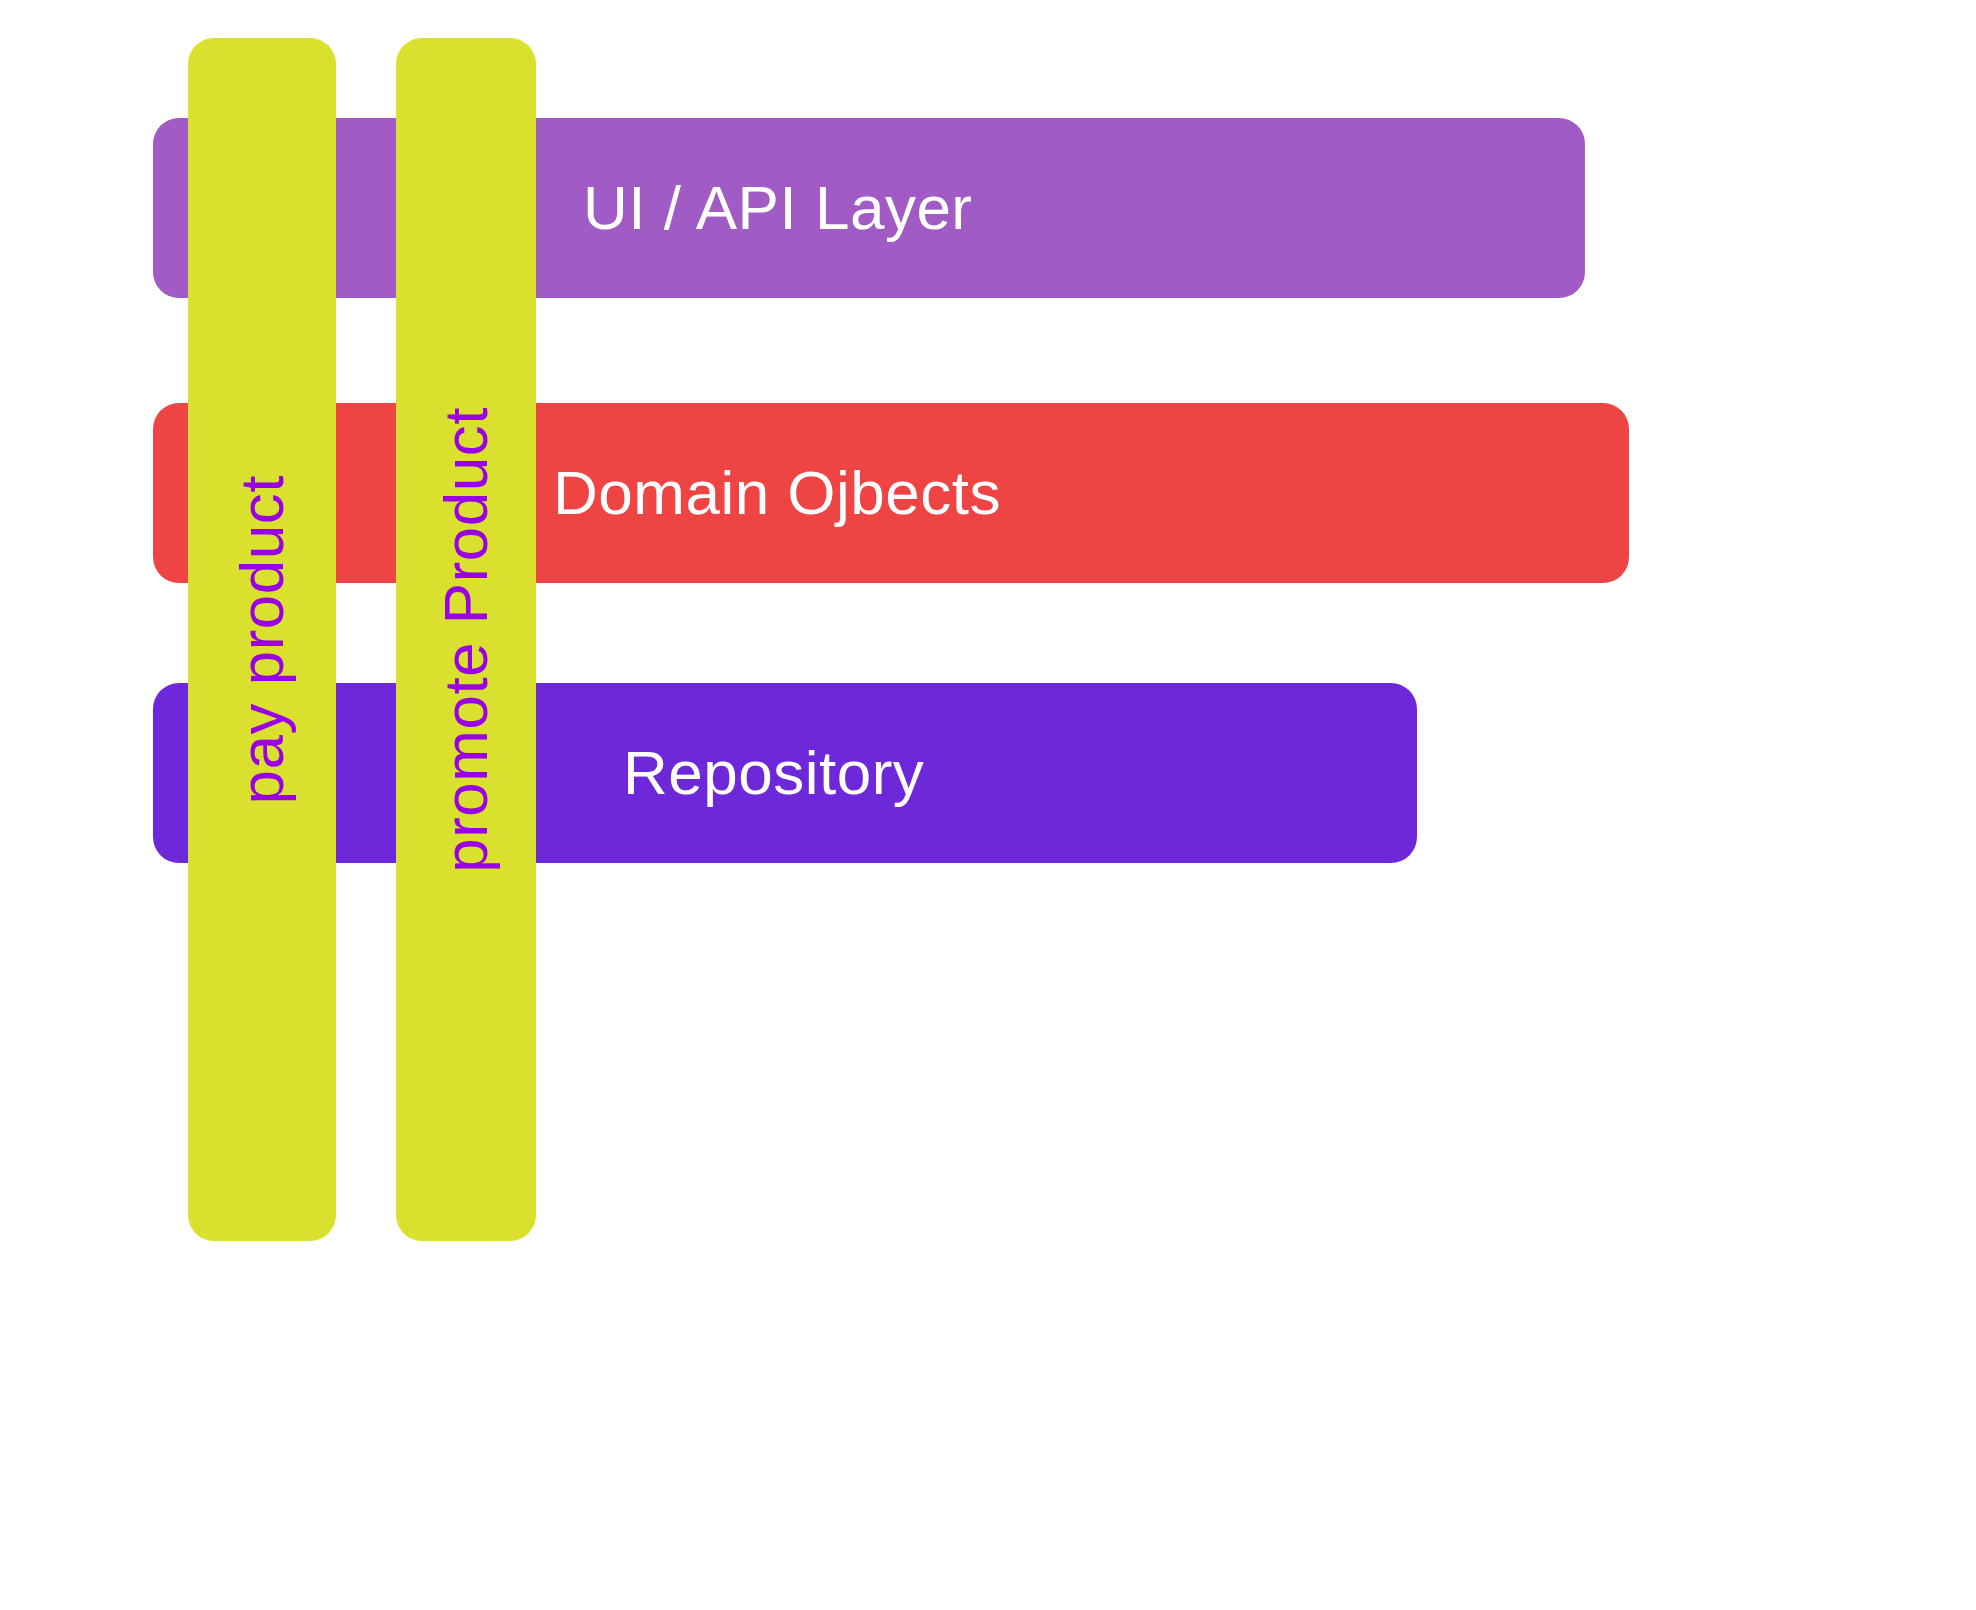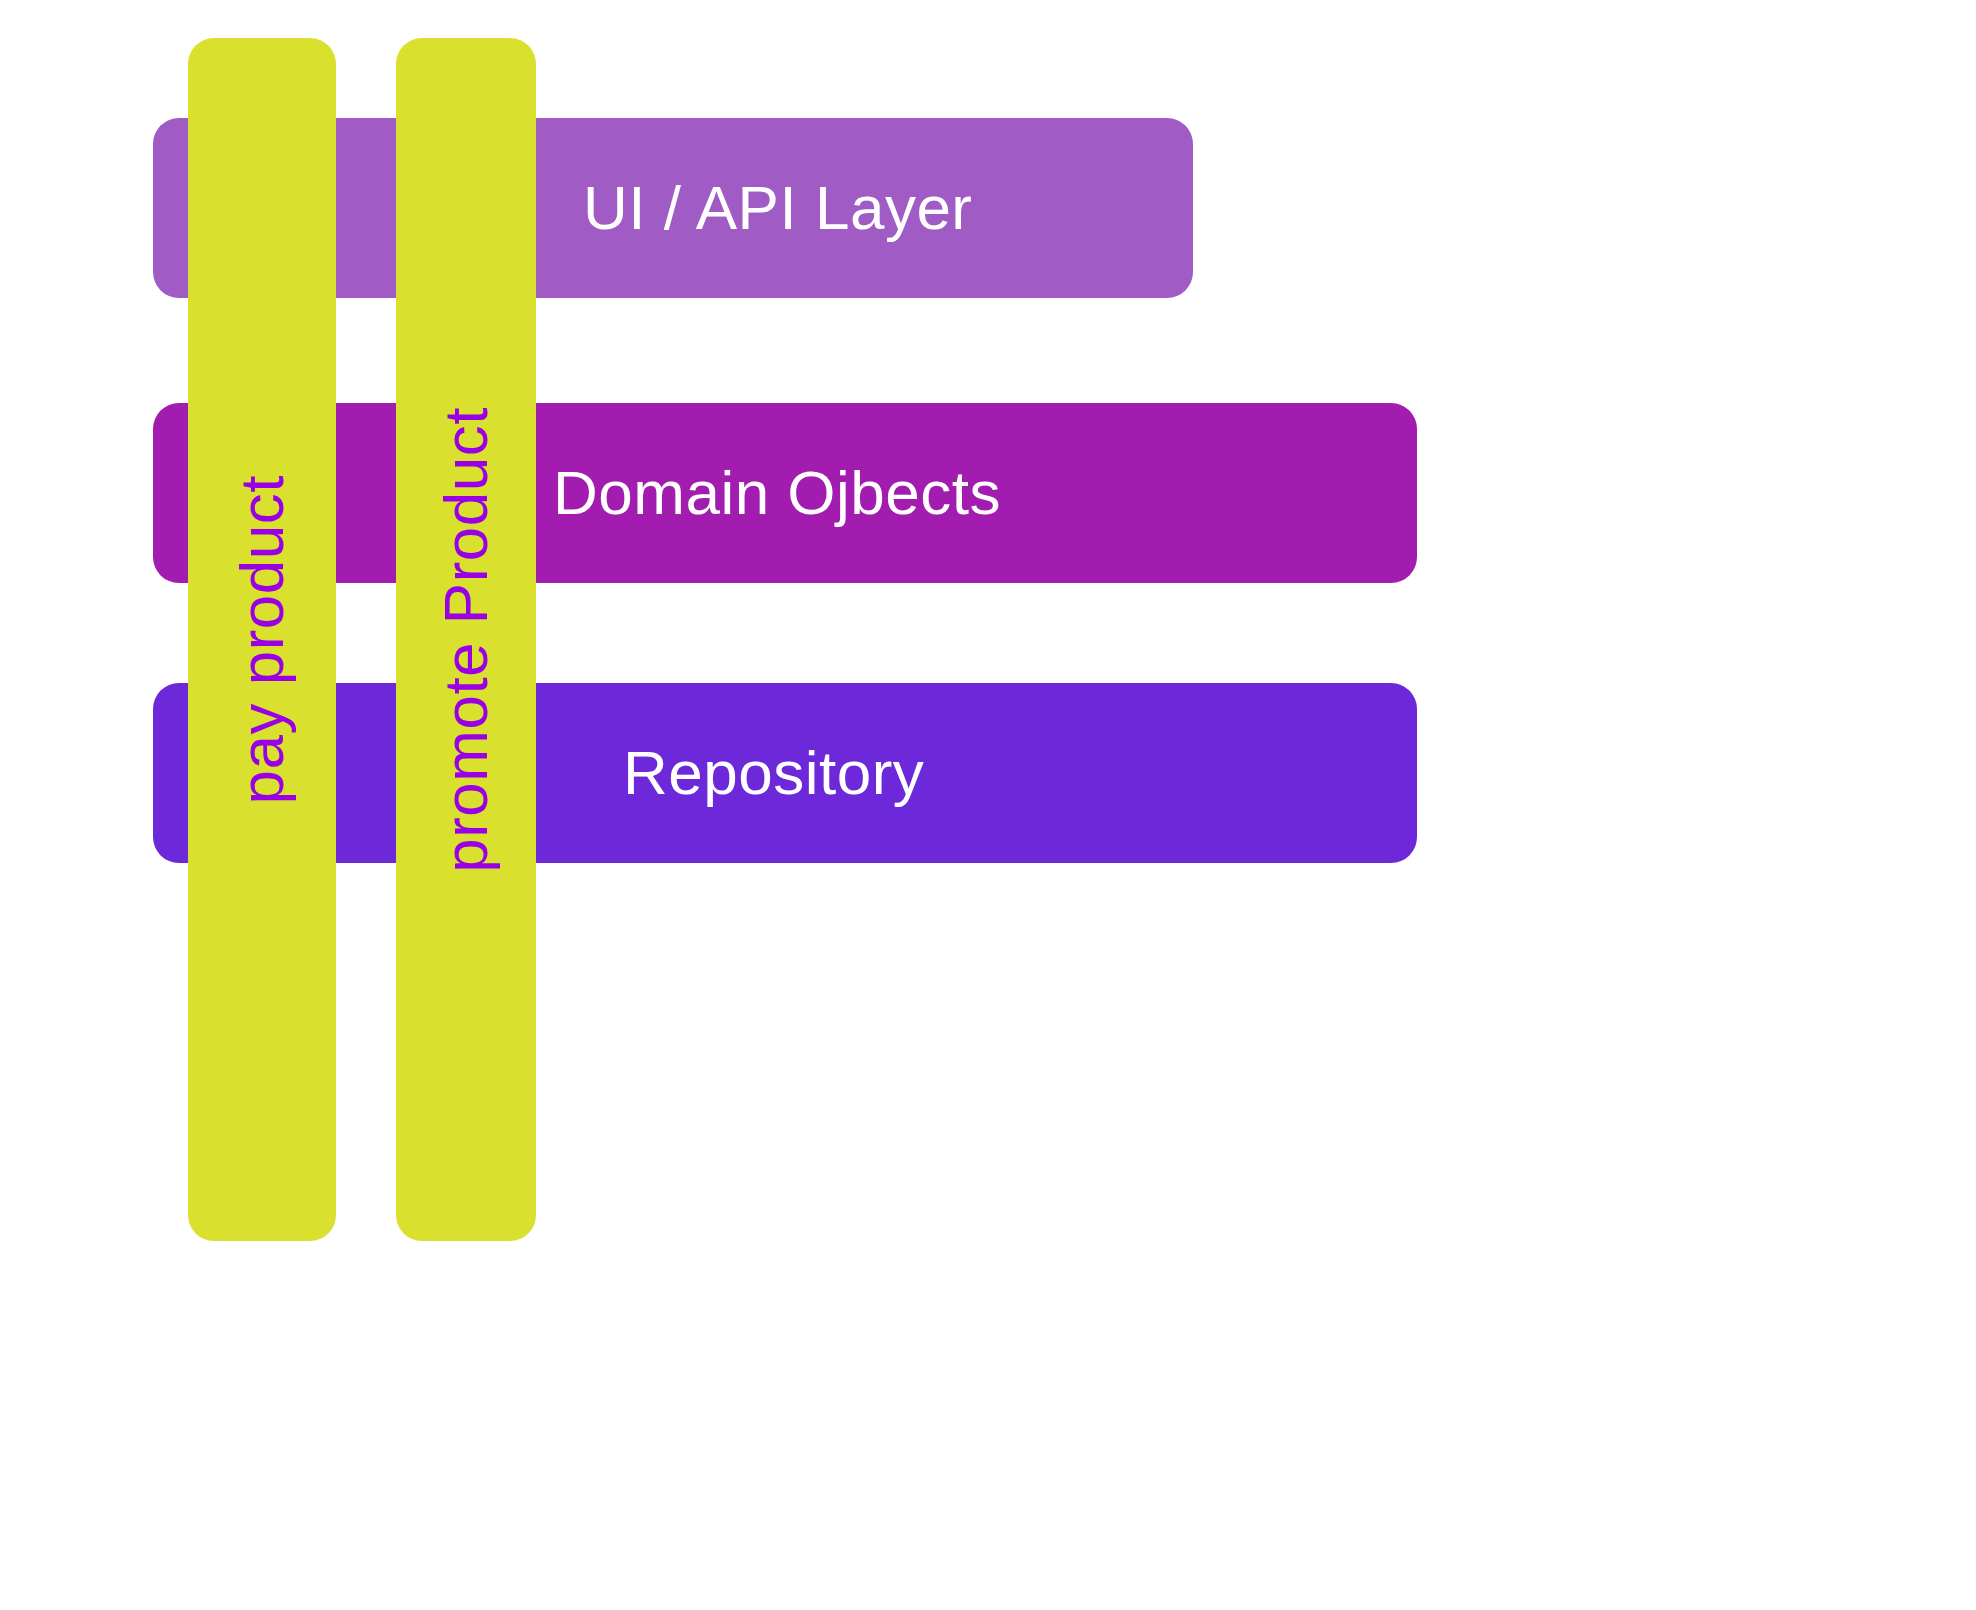--- a/index.html
+++ b/index.html
@@ -53,25 +53,25 @@
     white-space: nowrap;
     line-height: 1;
     letter-spacing: 0.5px;
   }
 </style>
 </head>
 <body>
 
 <div id="canvas">
 
-  <div class="layer-bar" style="left:153px; top:118px; width:1040px; height:180px; background:#a05bc4;">
+  <div class="layer-bar" style="left:153px; top:118px; width:1432px; height:180px; background:#a05bc4;">
     <span class="layer-label" style="margin-left:430px;">UI / API Layer</span>
   </div>
 
-  <div class="layer-bar" style="left:153px; top:403px; width:1264px; height:180px; background:#a21caf;">
+  <div class="layer-bar" style="left:153px; top:403px; width:1476px; height:180px; background:#ef4444;">
     <span class="layer-label" style="margin-left:400px;">Domain Ojbects</span>
   </div>
 
   <div class="layer-bar" style="left:153px; top:683px; width:1264px; height:180px; background:#6d28d9;">
     <span class="layer-label" style="margin-left:470px;">Repository</span>
   </div>
 
 
   <div class="flow-bar" style="left:188px; top:38px; width:148px; height:1203px; background:#d9e02e;">
     <span class="flow-label" style="color:#9900e6;">pay product</span>

